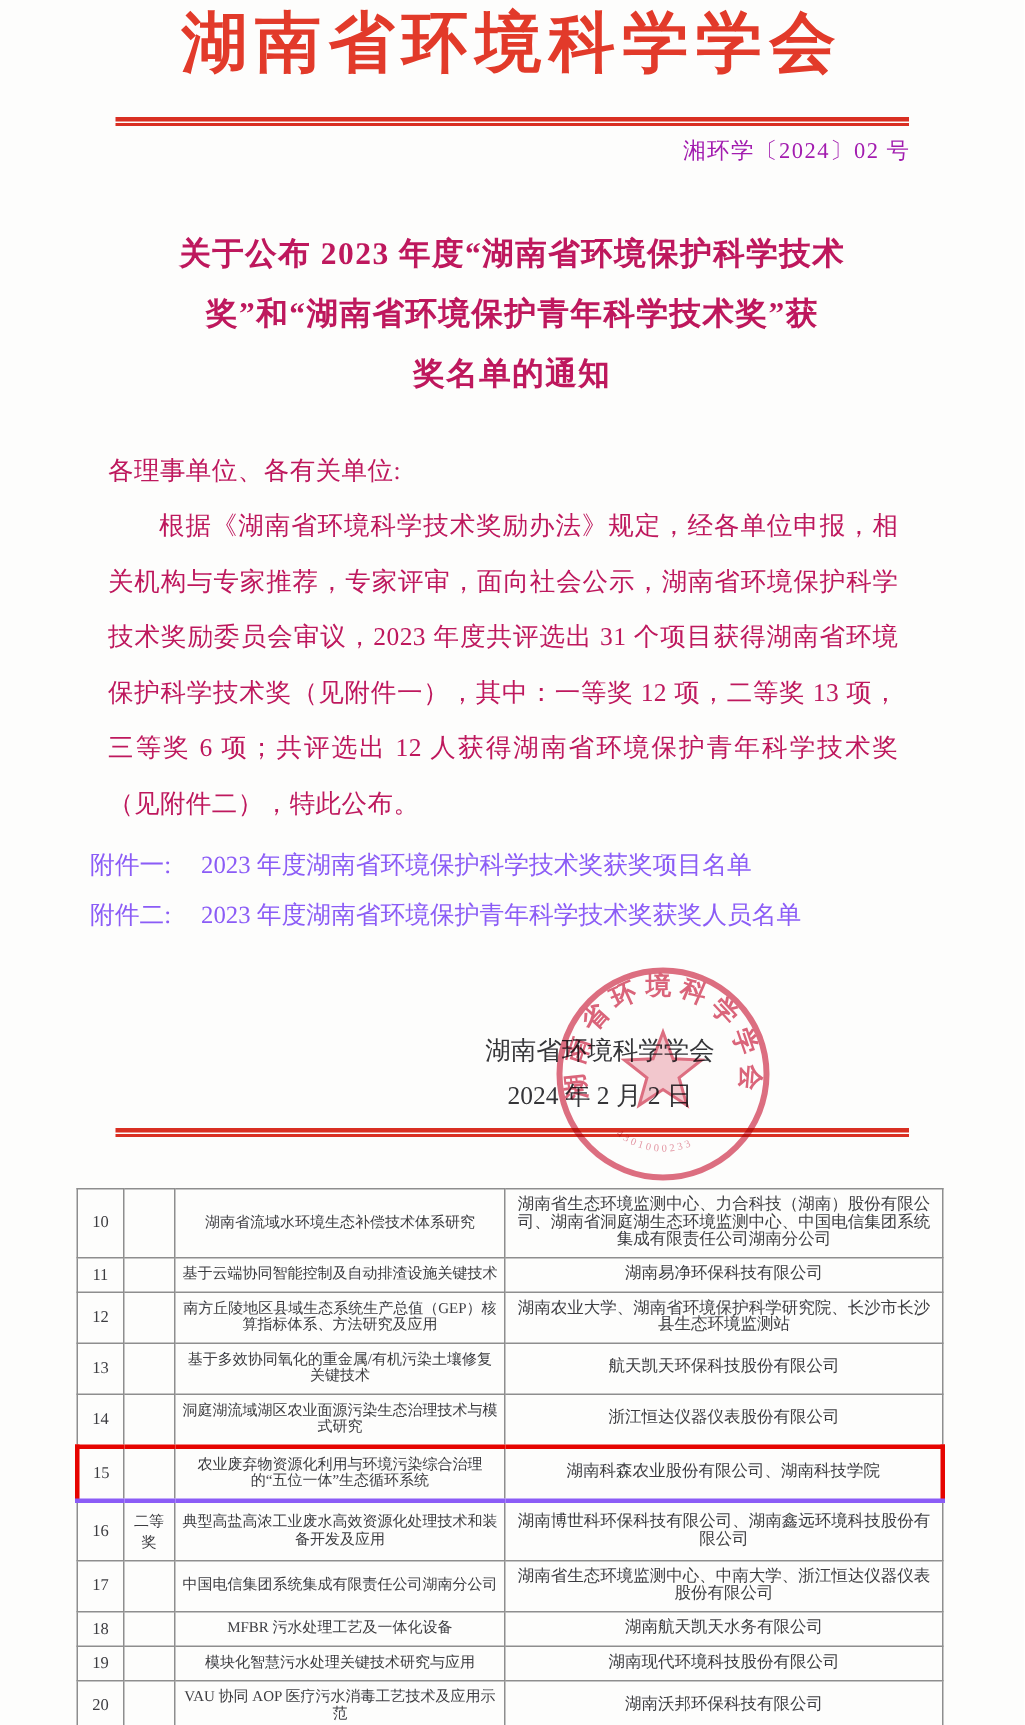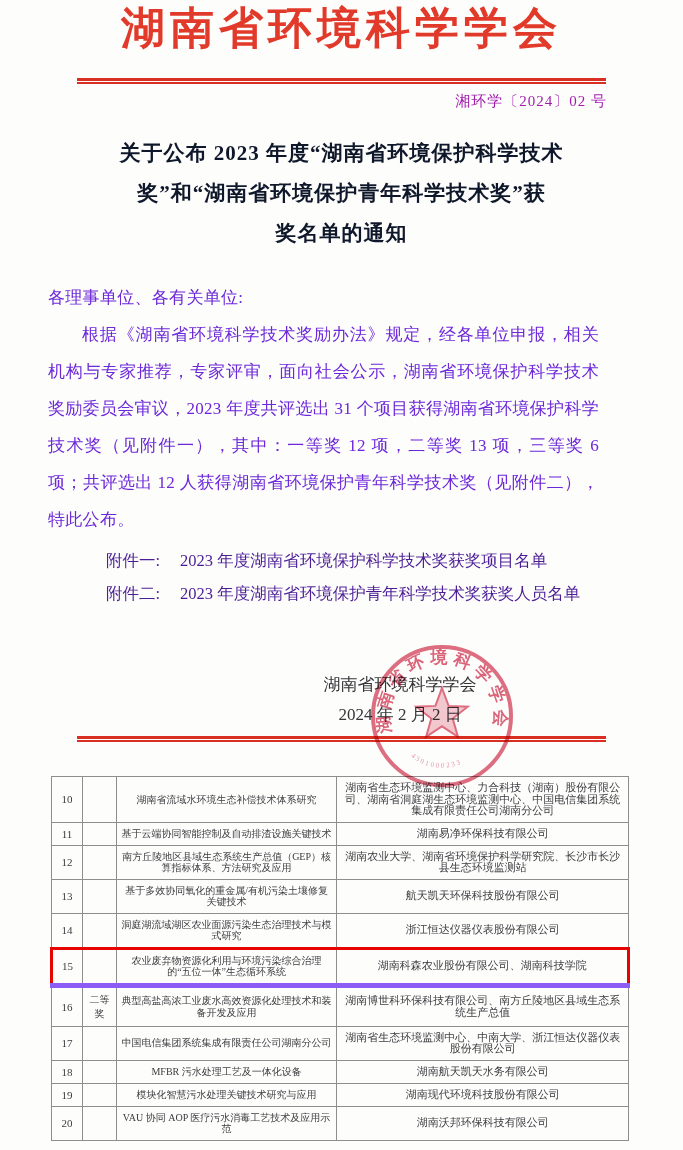--- a/index.html
+++ b/index.html
@@ -29,41 +29,41 @@
   .double-rule.bottom { margin-top: 6px; }
   .doc-number {
     margin: 7px 76px 0 0;
     text-align: right;
     font-size: 15px; line-height: 20px;
     color: #a21caf;
     letter-spacing: 1px;
   }
   
   .notice-title {
-    margin-top: 22px;
+    margin-top: 38px;
     text-align: center;
     font-size: 21px; line-height: 40px;
     font-weight: 700;
-    color: #0f172a;
+    color: #be185d;
     letter-spacing: 1px;
   }
   
   .body-text {
-    margin: 26px 84px 0 48px;
+    margin: 26px 84px 0 72px;
     font-size: 17px; line-height: 37px;
-    color: #6d28d9;
+    color: #be185d;
     text-align: justify;
     letter-spacing: 0.3px;
   }
   .body-text .para { text-indent: 2em; }
   
   .attachments {
-    margin: 6px 0 0 106px;
+    margin: 6px 0 0 60px;
     font-size: 16.5px; line-height: 33px;
-    color: #4c1d95;
+    color: #8b5cf6;
   }
   .att { display: flex; }
   .att-label { flex: 0 0 74px; }
   .att-text { max-width: 434px; }
   
   .signature {
     margin: 60px 158px 0 auto;
     width: 250px;
     text-align: center;
     font-size: 17px; line-height: 30px;
@@ -91,21 +91,21 @@
     color: #3c3c40;
     text-align: center;
     vertical-align: middle;
     padding: 5px 4px;
     word-break: break-all;
   }
   td.no    { width: 29px;  font-size: 11px; }
   td.award { width: 32px;  font-size: 10px; border-top: none; border-bottom: none; margin-top: 41px; }
   td.project { width: 207px; font-size: 10px; line-height: 11.5px; }
   td.orgs  { width: 274px; font-size: 11px; line-height: 11.5px; }
-  tr.hl td { border-top: 3px solid #e60400; border-bottom: 5px solid #8b5cf6; }
+  tr.hl td { border-top: 3px solid #e60400; border-bottom: 3px solid #8b5cf6; }
   tr.hl td:first-child { border-left: 3px solid #e60400; }
   tr.hl td:last-child  { border-right: 3px solid #e60400; }
 </style>
 </head>
 <body>
 
 <div class="page">
 
   <div class="org-title">湖南省环境科学学会</div>
   <div class="double-rule"></div>
@@ -189,21 +189,21 @@
           <tr class="hl">
             <td class="no">15</td>
             <td class="award"></td>
             <td class="project">农业废弃物资源化利用与环境污染综合治理的“五位一体”生态循环系统</td>
             <td class="orgs">湖南科森农业股份有限公司、湖南科技学院</td>
           </tr>
           <tr>
             <td class="no">16</td>
             <td class="award">二等奖</td>
             <td class="project">典型高盐高浓工业废水高效资源化处理技术和装备开发及应用</td>
-            <td class="orgs">湖南博世科环保科技有限公司、南方丘陵地区县域生态系统生产总值</td>
+            <td class="orgs">湖南博世科环保科技有限公司、湖南鑫远环境科技股份有限公司</td>
           </tr>
           <tr>
             <td class="no">17</td>
             <td class="award"></td>
             <td class="project">中国电信集团系统集成有限责任公司湖南分公司</td>
             <td class="orgs">湖南省生态环境监测中心、中南大学、浙江恒达仪器仪表股份有限公司</td>
           </tr>
           <tr>
             <td class="no">18</td>
             <td class="award"></td>

